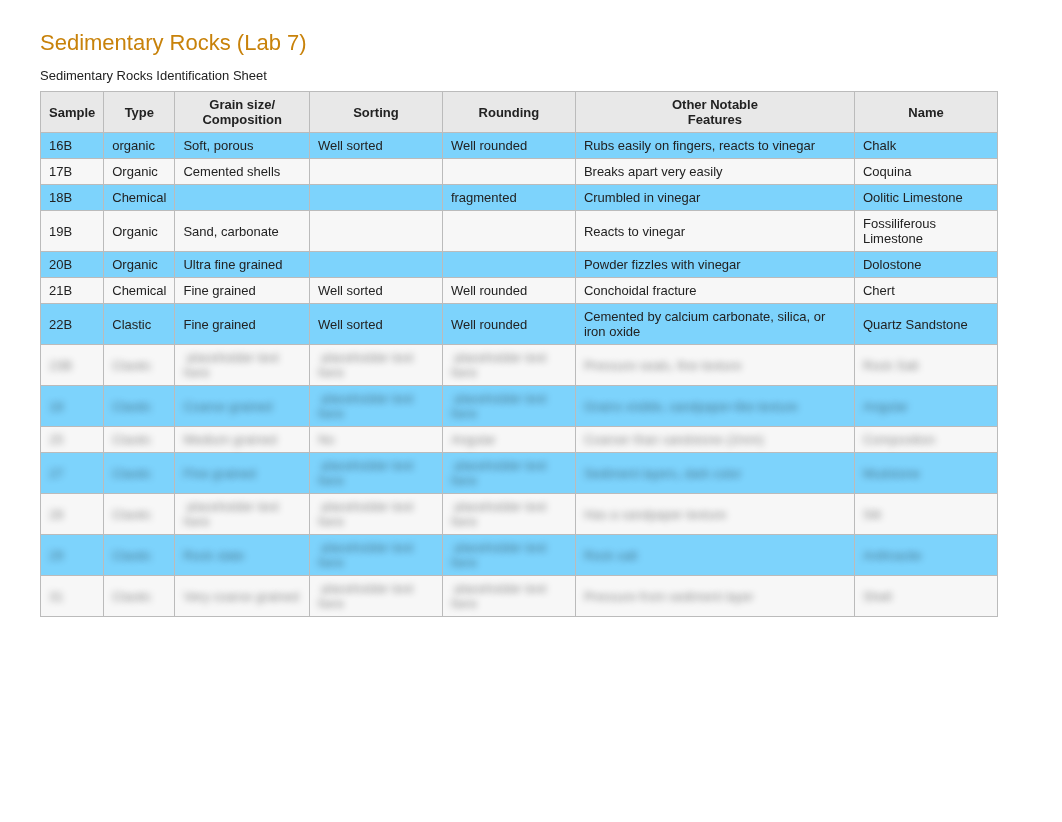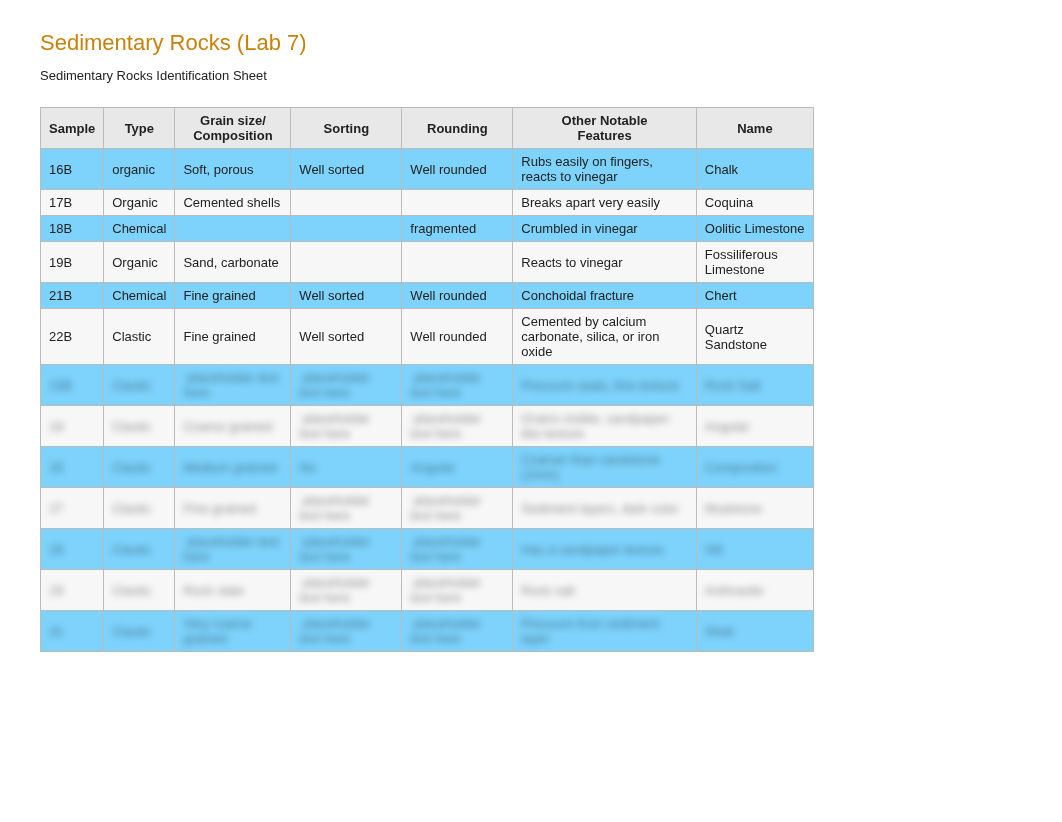--- a/index.html
+++ b/index.html
@@ -11,26 +11,26 @@
       padding: 30px 40px;
     }
     h1 {
       color: #c8820a;
       font-size: 22px;
       font-weight: normal;
       margin-bottom: 12px;
     }
     .sheet-title {
       font-size: 13px;
-      margin-bottom: 24px;
+      margin-bottom: 8px;
       color: #222;
     }
     table {
       border-collapse: collapse;
-      width: 774px;
+      width: 958px;
     }
     th, td {
       border: 1px solid #bbb;
       padding: 5px 8px;
       vertical-align: middle;
       text-align: left;
     }
     thead th {
       background: #e8e8e8;
       text-align: center;
@@ -98,20 +98,29 @@
       <tr>
         <td>19B</td>
         <td>Organic</td>
         <td>Sand, carbonate</td>
         <td></td>
         <td></td>
         <td>Reacts to vinegar</td>
         <td>Fossiliferous Limestone</td>
       </tr>
       <tr>
+        <td>20B</td>
+        <td>Organic</td>
+        <td>Ultra fine grained</td>
+        <td></td>
+        <td></td>
+        <td>Powder fizzles with vinegar</td>
+        <td>Dolostone</td>
+      </tr>
+      <tr>
         <td>21B</td>
         <td>Chemical</td>
         <td>Fine grained</td>
         <td>Well sorted</td>
         <td>Well rounded</td>
         <td>Conchoidal fracture</td>
         <td>Chert</td>
       </tr>
       <tr>
         <td>22B</td>

